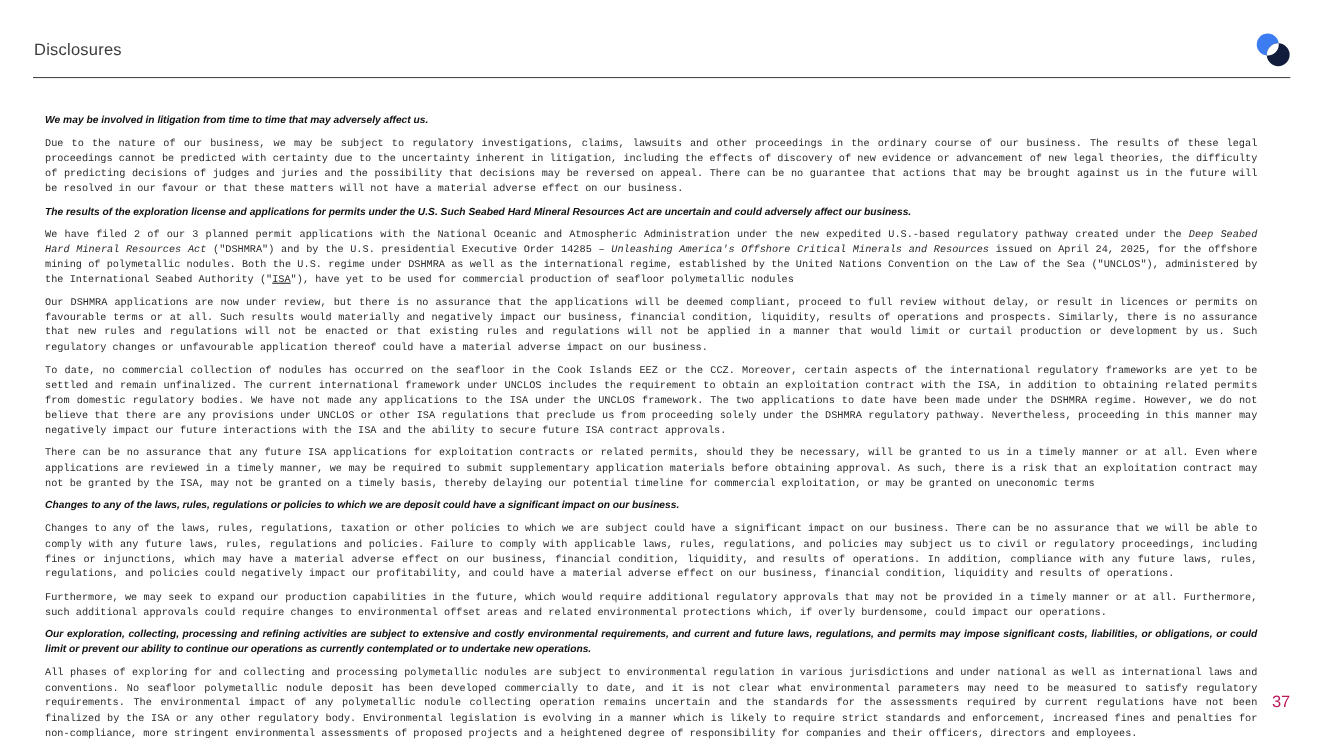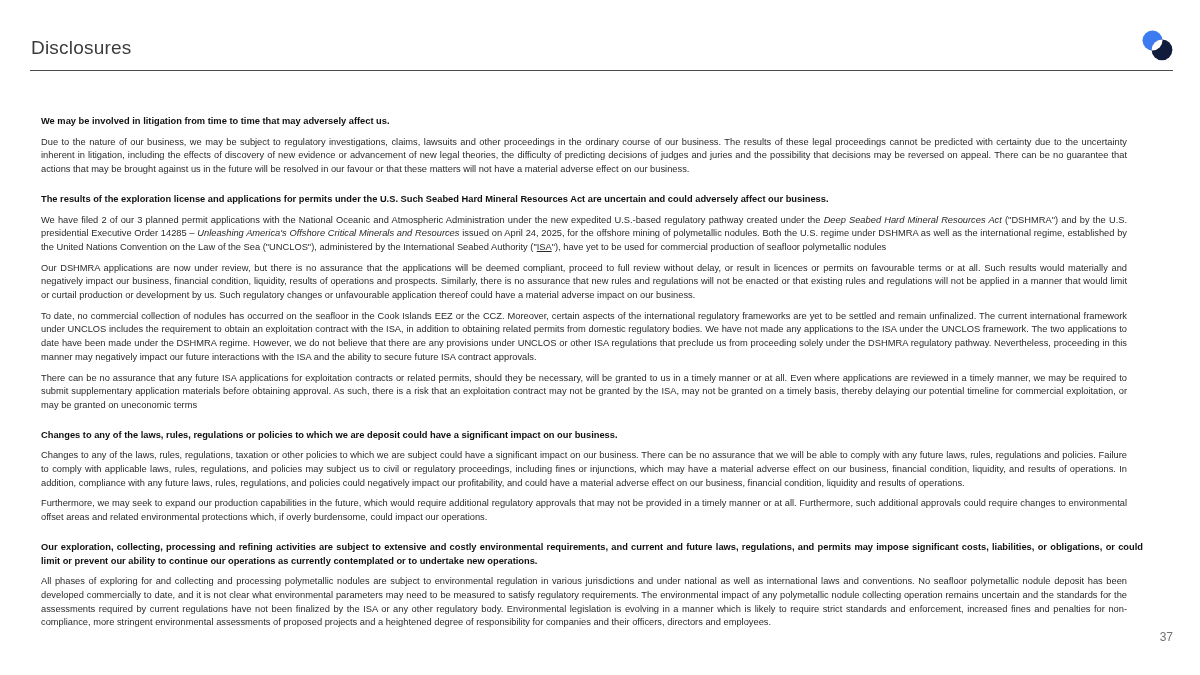--- a/index.html
+++ b/index.html
@@ -14,21 +14,21 @@
     overflow: hidden;
     font-family: "Liberation Sans", sans-serif;
     color: #222;
   }
   .slide { position: absolute; inset: 0; background: #fff; }
 
   .slide-title {
     position: absolute;
     left: 31px;
     top: 37px;
-    font-size: 19px;
+    font-size: 15px;
     font-weight: 400;
     color: #3c3c3c;
     letter-spacing: 0.2px;
   }
   .header-rule {
     position: absolute;
     left: 30px;
     right: 27px;
     top: 70px;
     border-top: 1.5px solid #4b4b4b;
@@ -46,38 +46,40 @@
     position: absolute;
     left: 41px;
     right: 57px;
     top: 99px;
     text-align: justify;
   }
   .sec-heading {
     font-size: 9.3px;
     line-height: 13.7px;
     font-weight: 700;
+    font-style: italic;
     color: #101010;
-    margin: 16px 0 7px 0;
+    margin: 4px 0 7px 0;
   }
   .para {
     font-size: 9.3px;
     line-height: 13.7px;
     color: #2a2a2a;
-    margin: 0 16px 7px 0;
+    margin: 0 0 7px 0;
+    font-family: Liberation Mono, monospace;
   }
   .para .it { font-style: italic; }
   .para .ul { text-decoration: underline; }
 
   .page-number {
     position: absolute;
     right: 27px;
     top: 630px;
-    font-size: 12px;
-    color: #737373;
+    font-size: 15px;
+    color: #be185d;
   }
 </style>
 </head>
 <body>
 
 <div class="slide">
 
   <div class="slide-title">Disclosures</div>
 
   <svg class="logo" viewBox="0 0 33 31" xmlns="http://www.w3.org/2000/svg">

